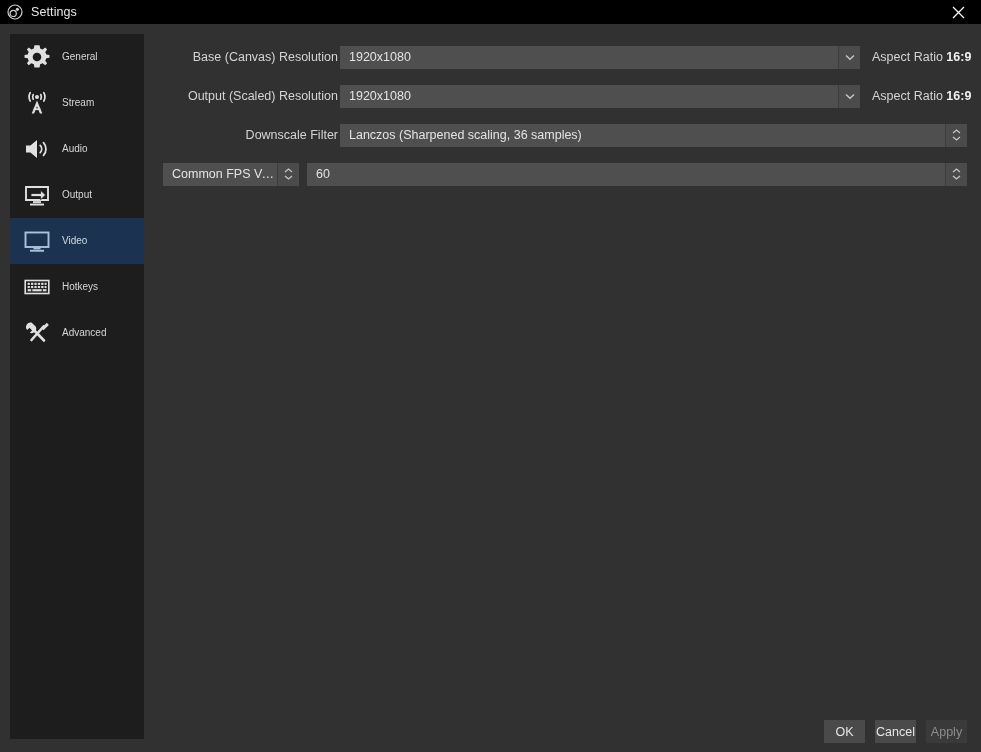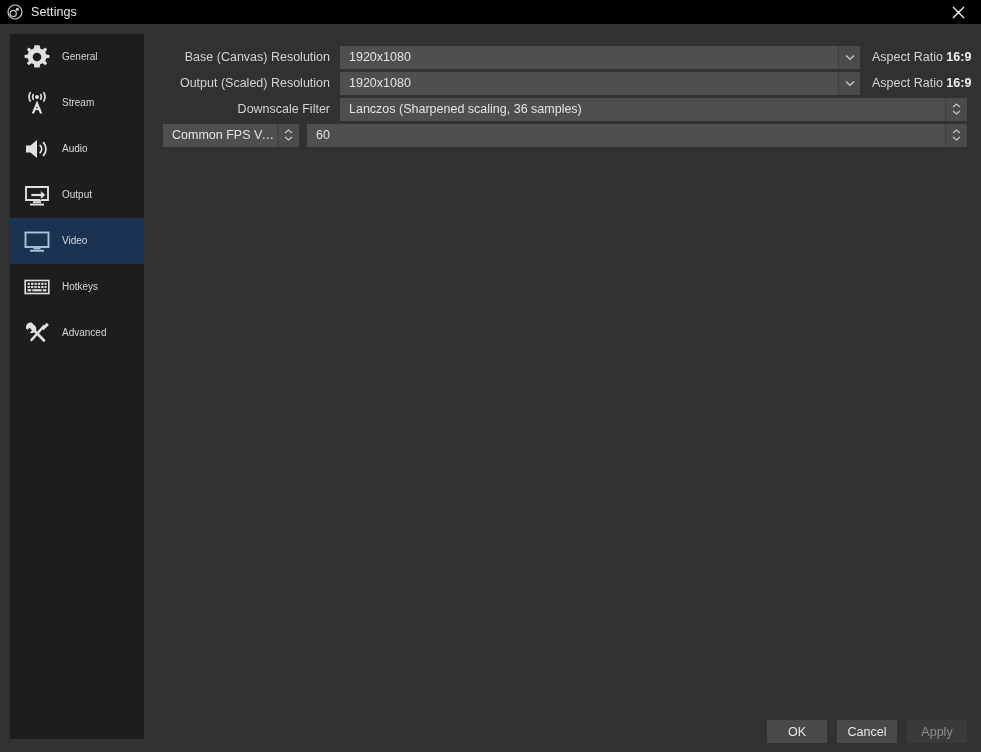--- a/index.html
+++ b/index.html
@@ -74,26 +74,26 @@
     position: absolute;
     left: 155px; top: 20px;
     width: 812px;
   }
   .row {
     position: relative;
     height: 26px;
     margin-bottom: 0px;
     display: flex; align-items: center;
   }
-  .row + .row { margin-top: 0px; }
+  .row + .row { margin-top: 13px; }
 
   .row-label {
     width: 185px;
     text-align: right;
-    padding-right: 10px;
+    padding-right: 2px;
     color: #d4d4d4;
     font-size: 12.5px;
     flex: 0 0 auto;
     white-space: nowrap;
   }
 
   .combo {
     position: relative;
     height: 23px;
     background: #4f4f4f;
@@ -151,21 +151,21 @@
   
   .footer {
     position: absolute;
     left: 0; bottom: 9px;
     width: 981px;
     display: flex; justify-content: flex-end;
     padding-right: 14px;
     gap: 10px;
   }
   .btn {
-    width: 60px; height: 23px;
+    width: 41px; height: 23px;
     background: #4a4a4a;
     color: #e6e6e6;
     font-size: 12.5px;
     display: flex; align-items: center; justify-content: center;
     border: none;
     font-family: "Liberation Sans", sans-serif;
   }
   .btn.disabled {
     background: #3a3a3a;
     color: #8d8d8d;

